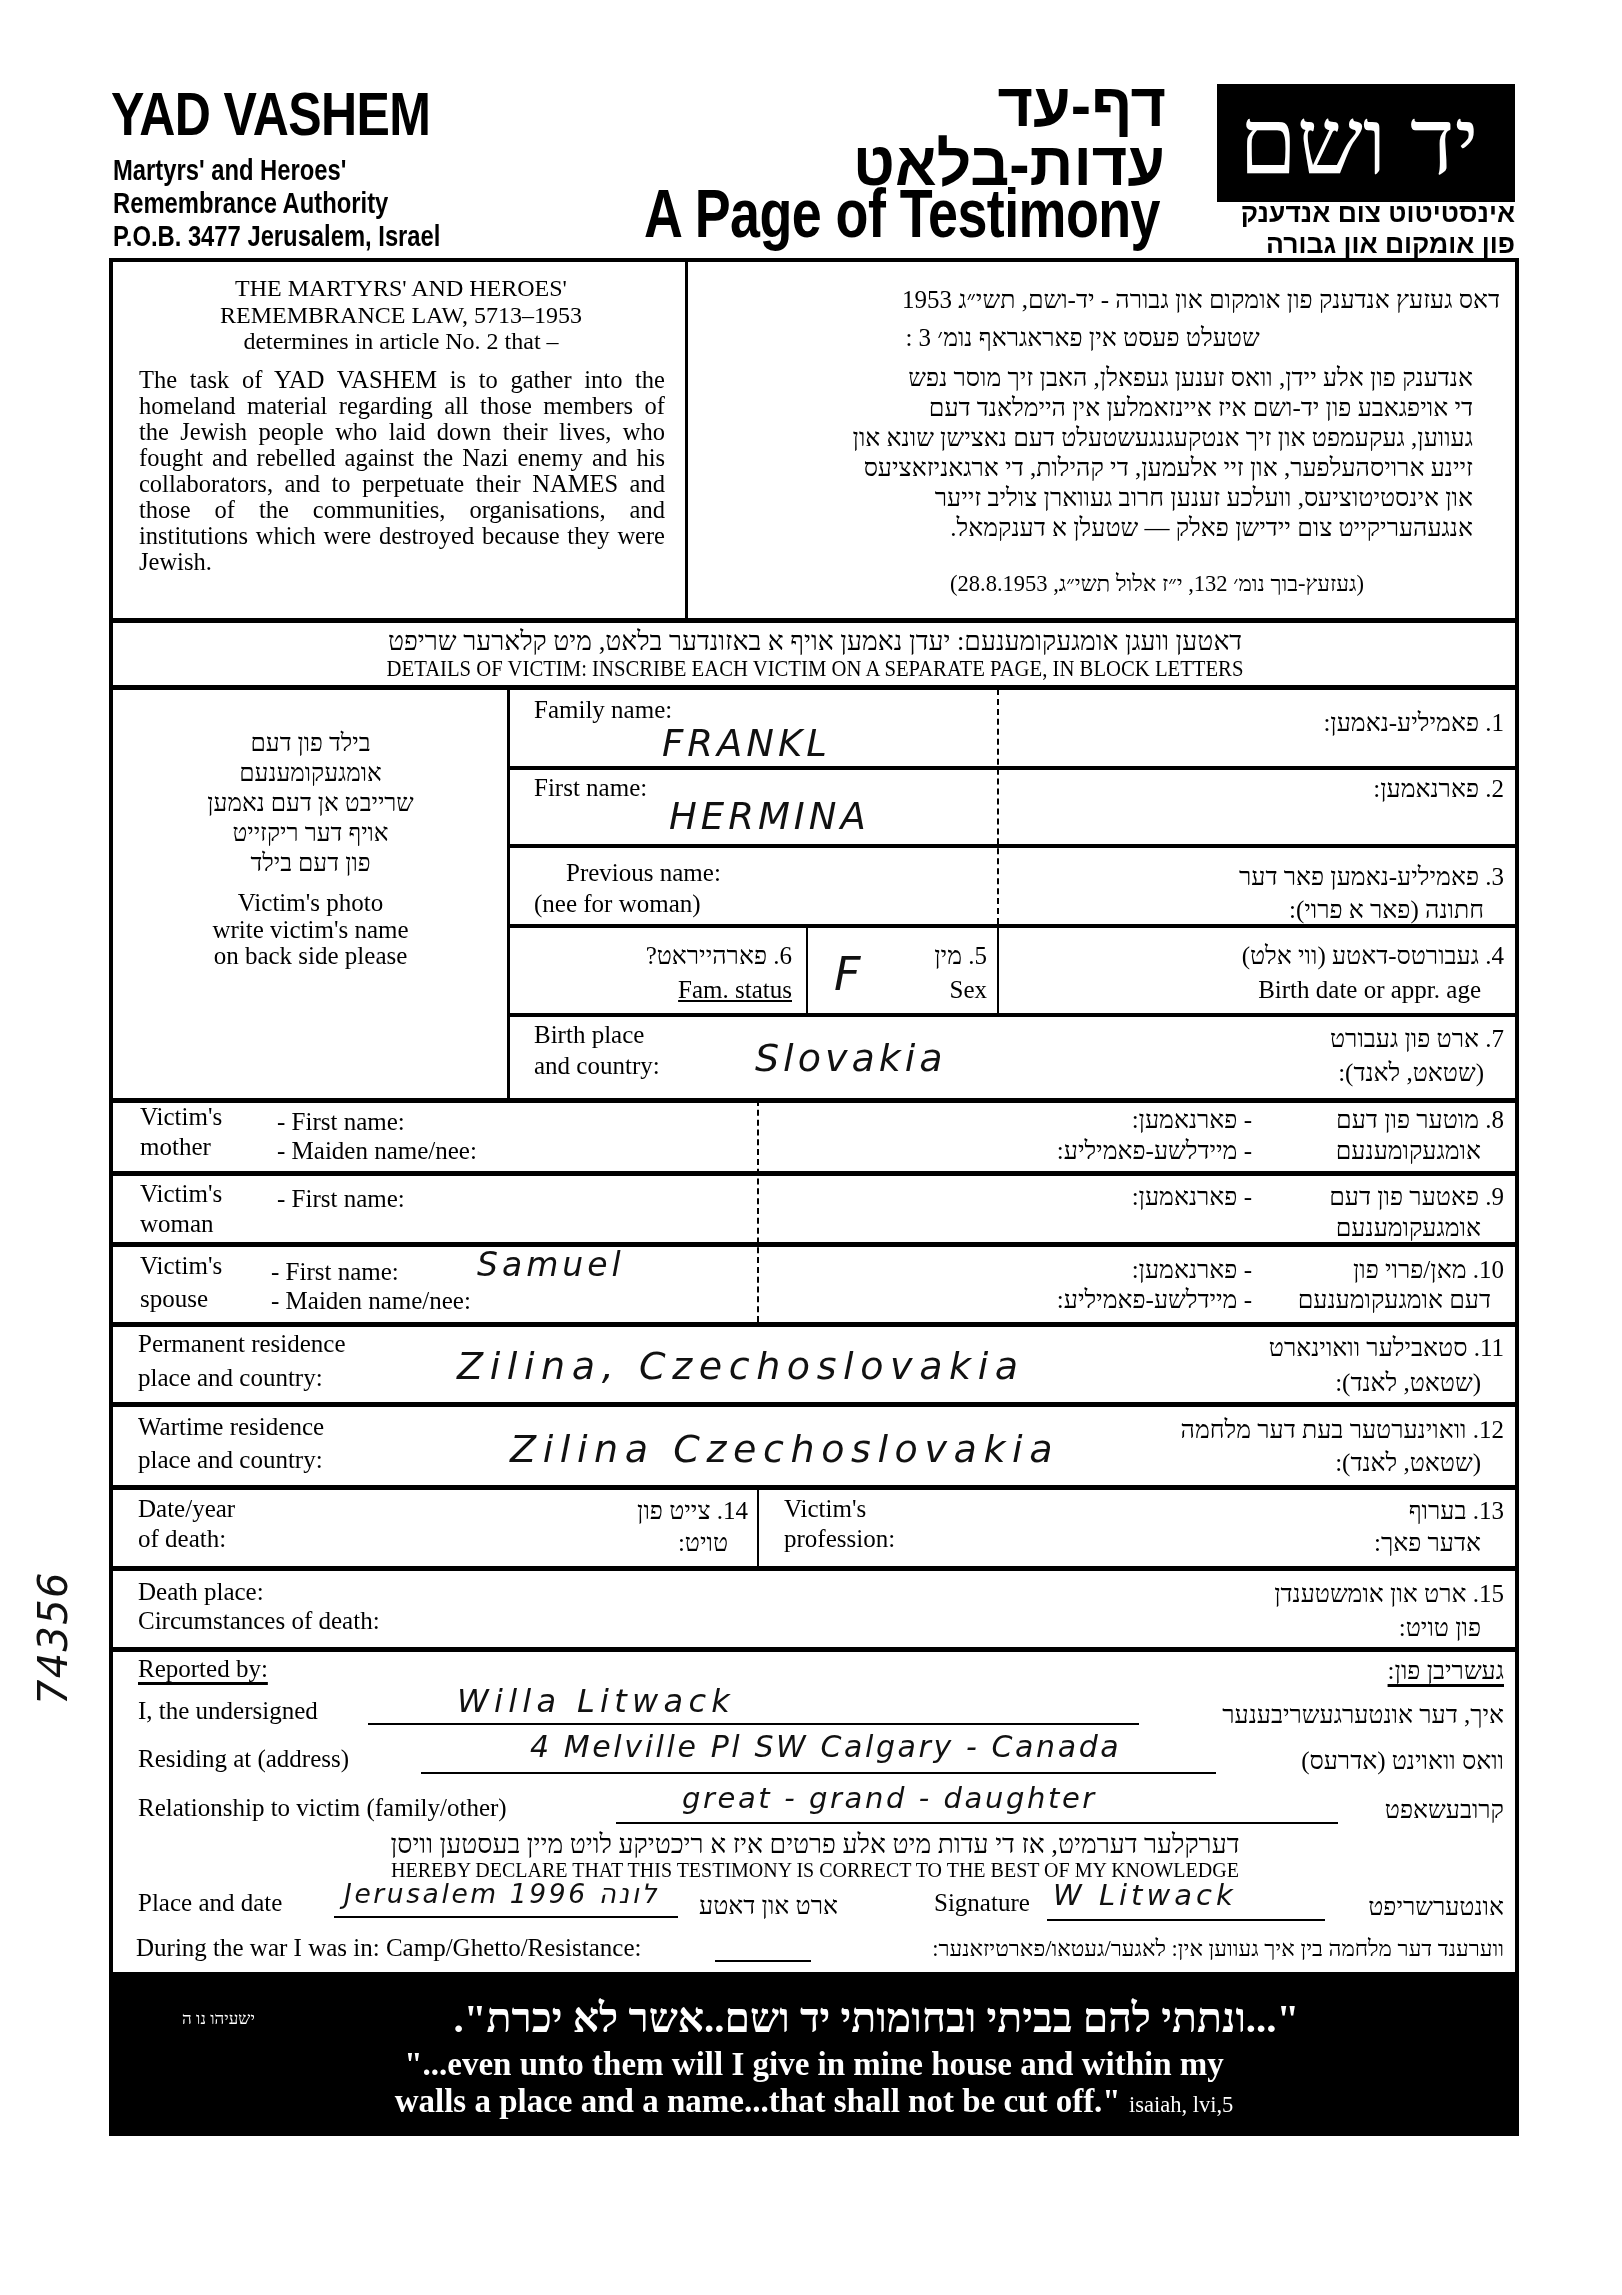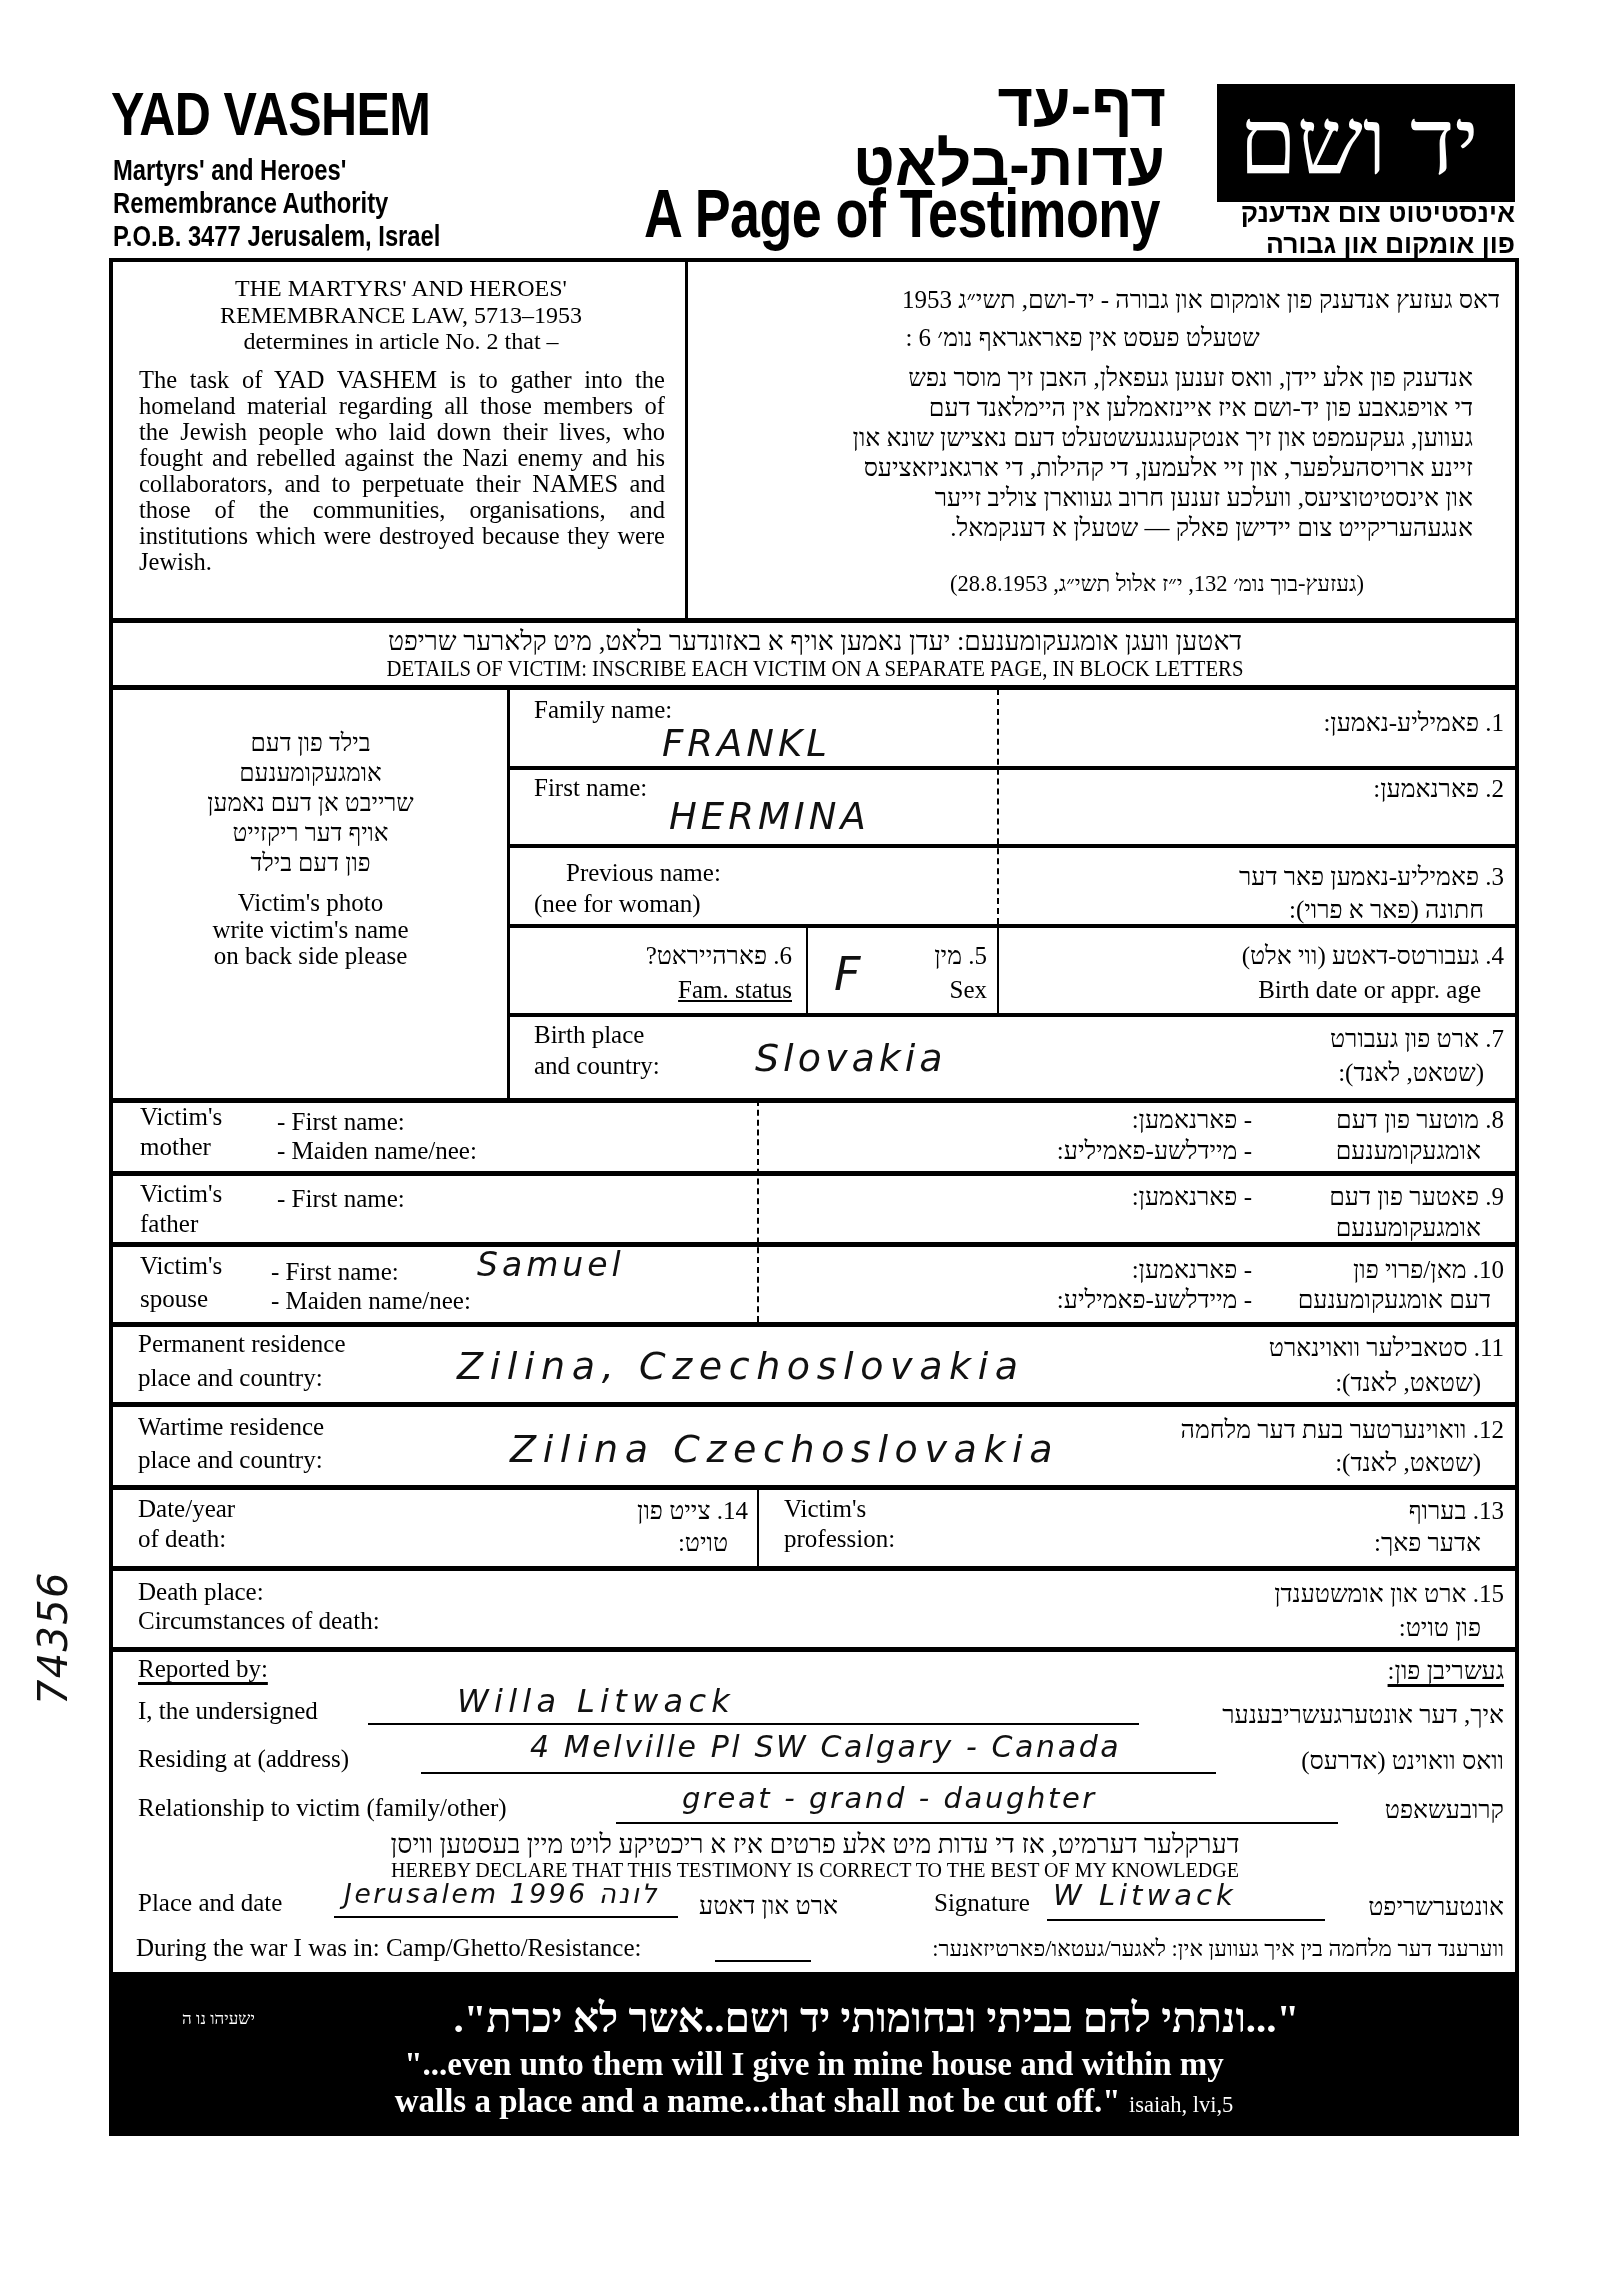--- a/index.html
+++ b/index.html
@@ -42,21 +42,21 @@
 <div class="vline" style="left:685px;top:258px;height:362px;"></div>
 
 <div class="abs serif" style="left:126px;top:275px;width:550px;text-align:center;font-size:24px;line-height:26.5px;">
   <div>THE MARTYRS' AND HEROES'</div>
   <div>REMEMBRANCE LAW, 5713–1953</div>
   <div>determines in article No. 2 that –</div>
 </div>
 <div class="abs serif" style="left:139px;top:367px;width:526px;font-size:24.5px;line-height:26px;text-align:justify;">The task of YAD VASHEM is to gather into the homeland material regarding all those members of the Jewish people who laid down their lives, who fought and rebelled against the Nazi enemy and his collaborators, and to perpetuate their NAMES and those of the communities, organisations, and institutions which were destroyed because they were Jewish.</div>
 
 <div class="abs serif rtl" style="left:702px;width:798px;top:285px;font-size:25px;line-height:30px;">דאס געזעץ אנדענק פון אומקום און גבורה - יד-ושם, תשי״ג 1953</div>
-<div class="abs serif" style="left:702px;width:761px;top:323px;font-size:25px;line-height:30px;direction:rtl;text-align:center;">שטעלט פעסט אין פאראגראף נומ׳ 6 :</div>
+<div class="abs serif" style="left:702px;width:761px;top:323px;font-size:25px;line-height:30px;direction:rtl;text-align:center;">שטעלט פעסט אין פאראגראף נומ׳ 3 :</div>
 <div class="abs serif rtl" style="left:702px;width:771px;top:363px;font-size:25px;line-height:30px;">
   <div>אנדענק פון אלע יידן, וואס זענען געפאלן, האבן זיך מוסר נפש</div>
   <div>די אויפגאבע פון יד-ושם איז איינזאמלען אין היימלאנד דעם</div>
   <div>געווען, געקעמפט און זיך אנטקעגנגעשטעלט דעם נאצישן שונא און</div>
   <div>זיינע ארויסהעלפער, און זיי אלעמען, די קהילות, די ארגאניזאציעס</div>
   <div>און אינסטיטוציעס, וועלכע זענען חרוב געווארן צוליב זייער</div>
   <div>אנגעהעריקייט צום יידישן פאלק — שטעלן א דענקמאל.</div>
 </div>
 <div class="abs serif rtl" style="left:702px;width:662px;top:571px;font-size:22.5px;line-height:26.5px;">(געזעץ-בוך נומ׳ 132, י״ז אלול תשי״ג, 28.8.1953)</div>
 
@@ -141,21 +141,21 @@
   <div class="lbl" style="left:277px;top:1136px;">- Maiden name/nee:</div>
   <div class="heb" style="right:371px;top:1104px;">- פארנאמען:</div>
   <div class="heb" style="right:371px;top:1135px;">- מיידלשע-פאמיליע:</div>
   <div class="heb" style="right:119px;top:1104px;">8. מוטער פון דעם</div>
   <div class="heb" style="right:142px;top:1135px;">אומגעקומענעם</div>
 </div>
 <div class="hline" style="left:109px;top:1171px;width:1410px;"></div>
 
 <div>
   <div class="lbl" style="left:140px;top:1179px;">Victim's</div>
-  <div class="lbl" style="left:140px;top:1209px;">father</div>
+  <div class="lbl" style="left:140px;top:1209px;">woman</div>
   <div class="lbl" style="left:277px;top:1184px;">- First name:</div>
   <div class="heb" style="right:371px;top:1181px;">- פארנאמען:</div>
   <div class="heb" style="right:119px;top:1181px;">9. פאטער פון דעם</div>
   <div class="heb" style="right:142px;top:1212px;">אומגעקומענעם</div>
 </div>
 <div class="hline" style="left:109px;top:1242px;width:1410px;"></div>
 
 <div>
   <div class="lbl" style="left:140px;top:1251px;">Victim's</div>
   <div class="lbl" style="left:140px;top:1284px;">spouse</div>

